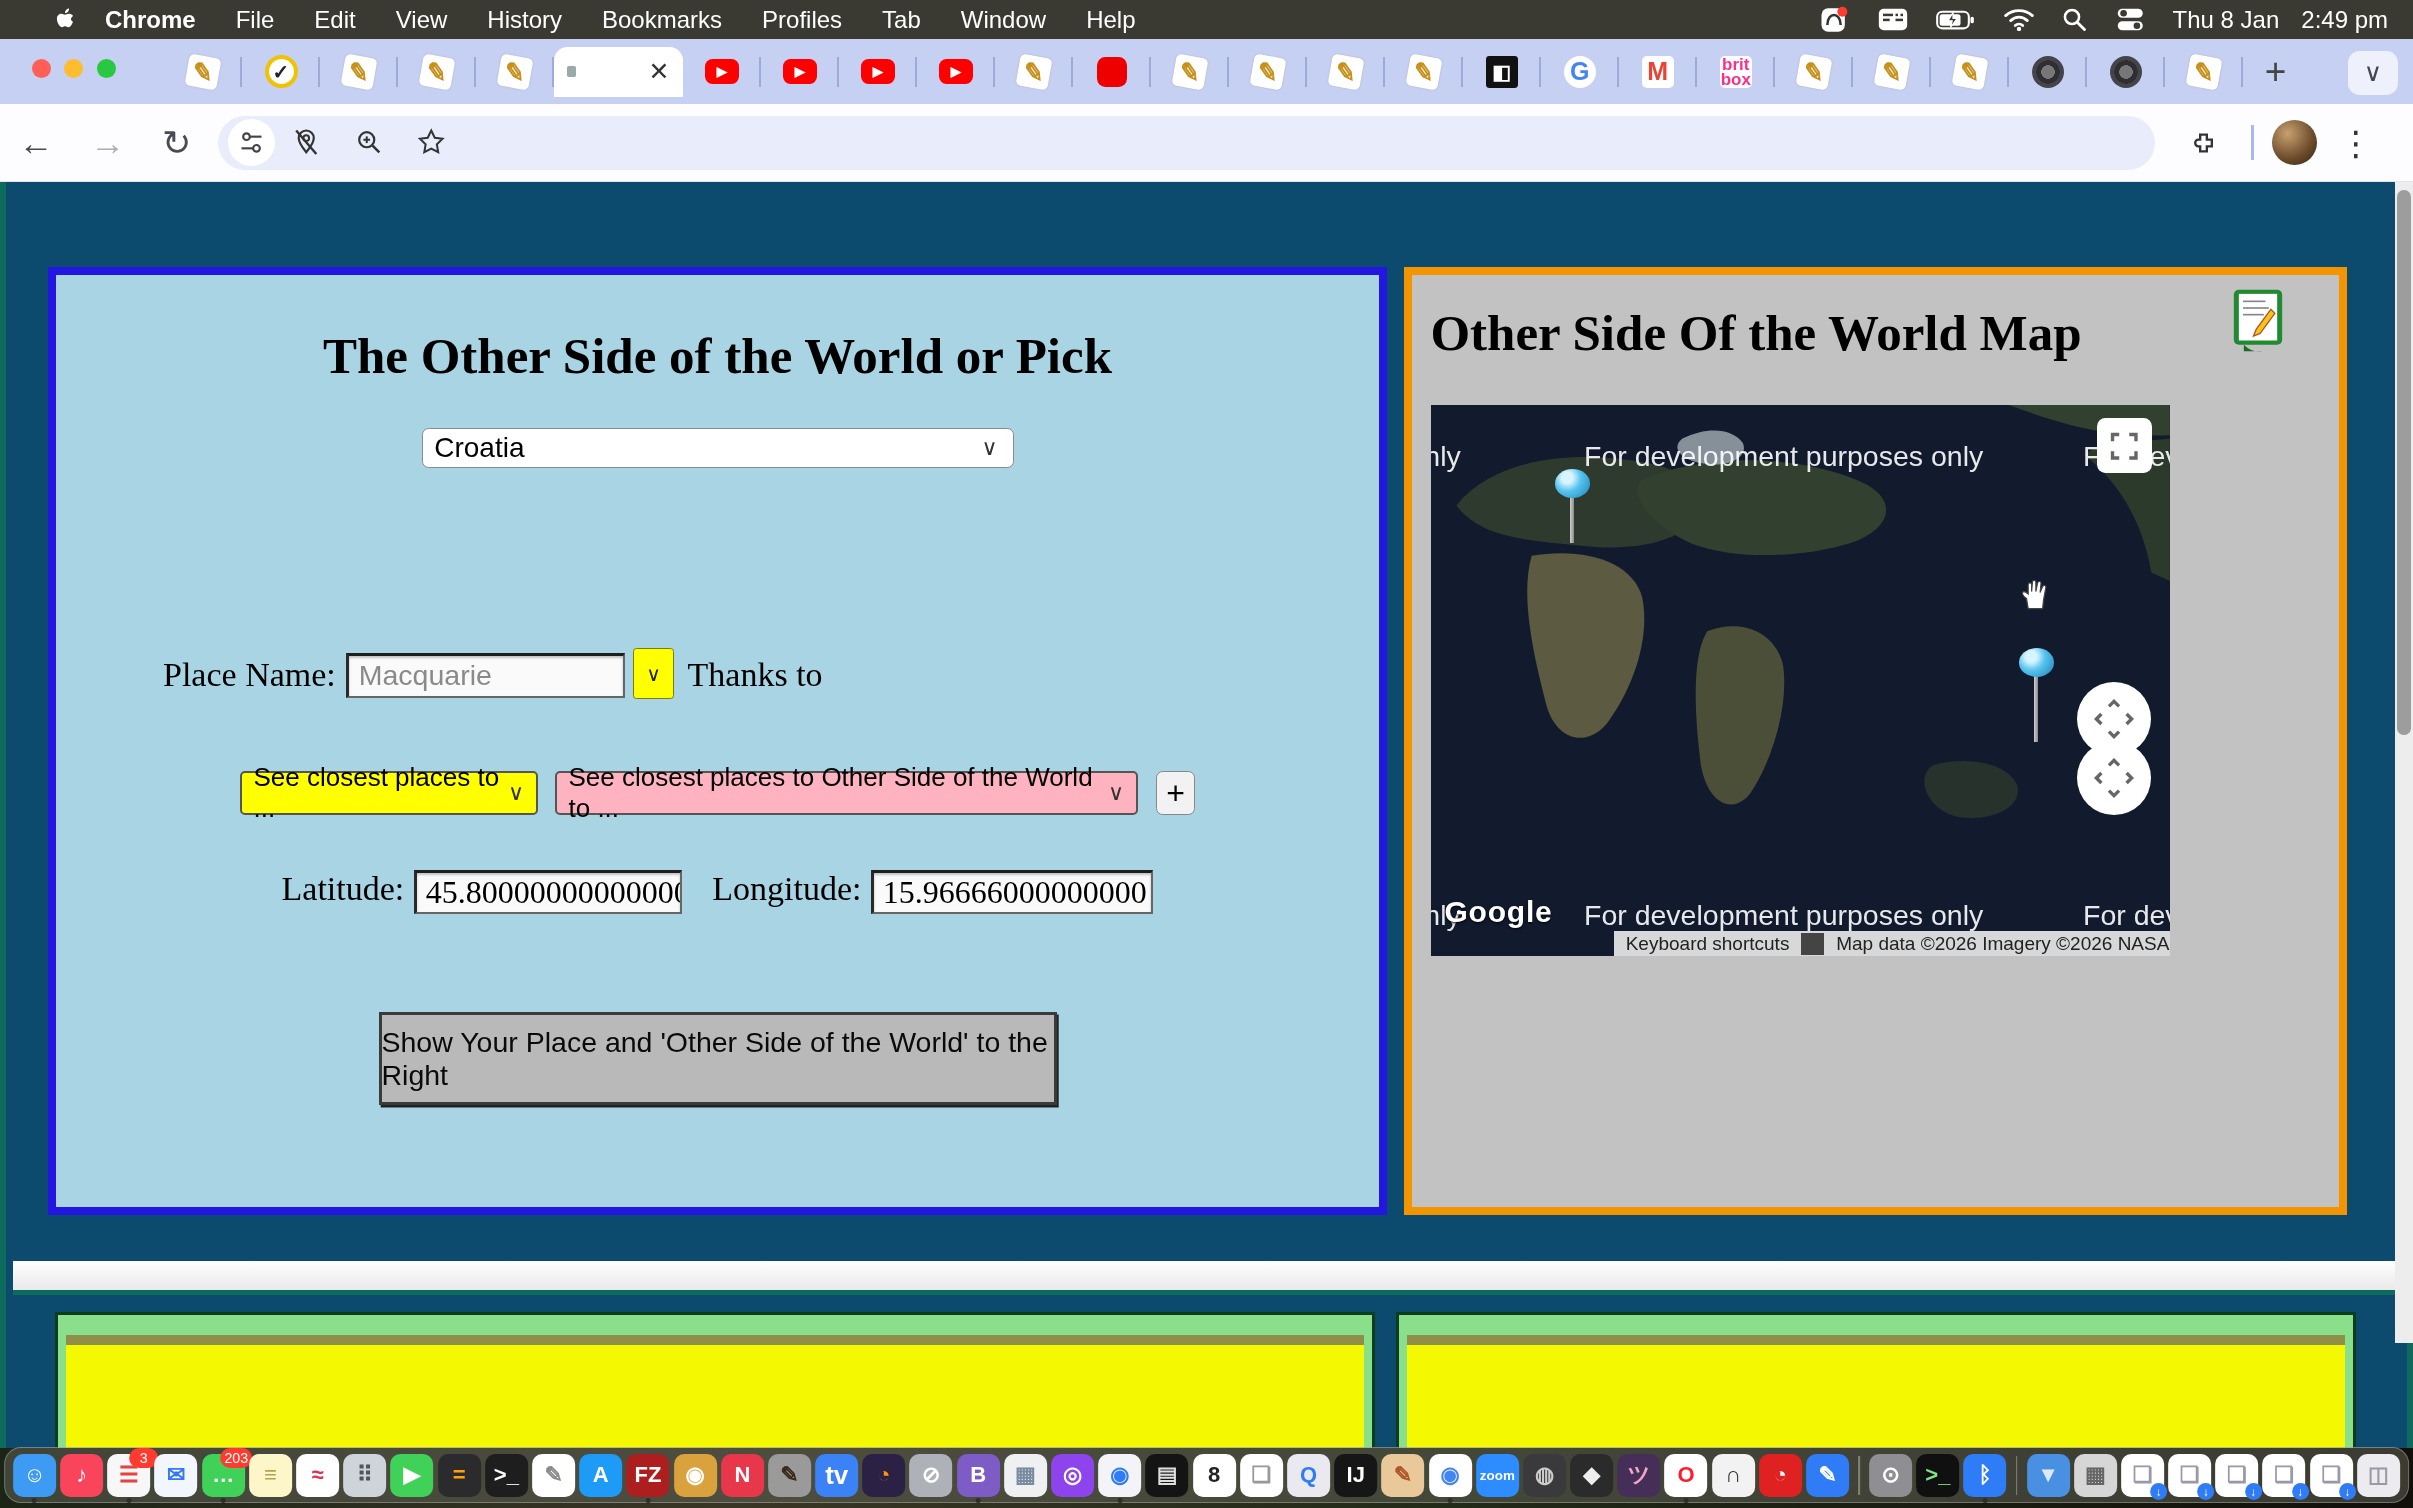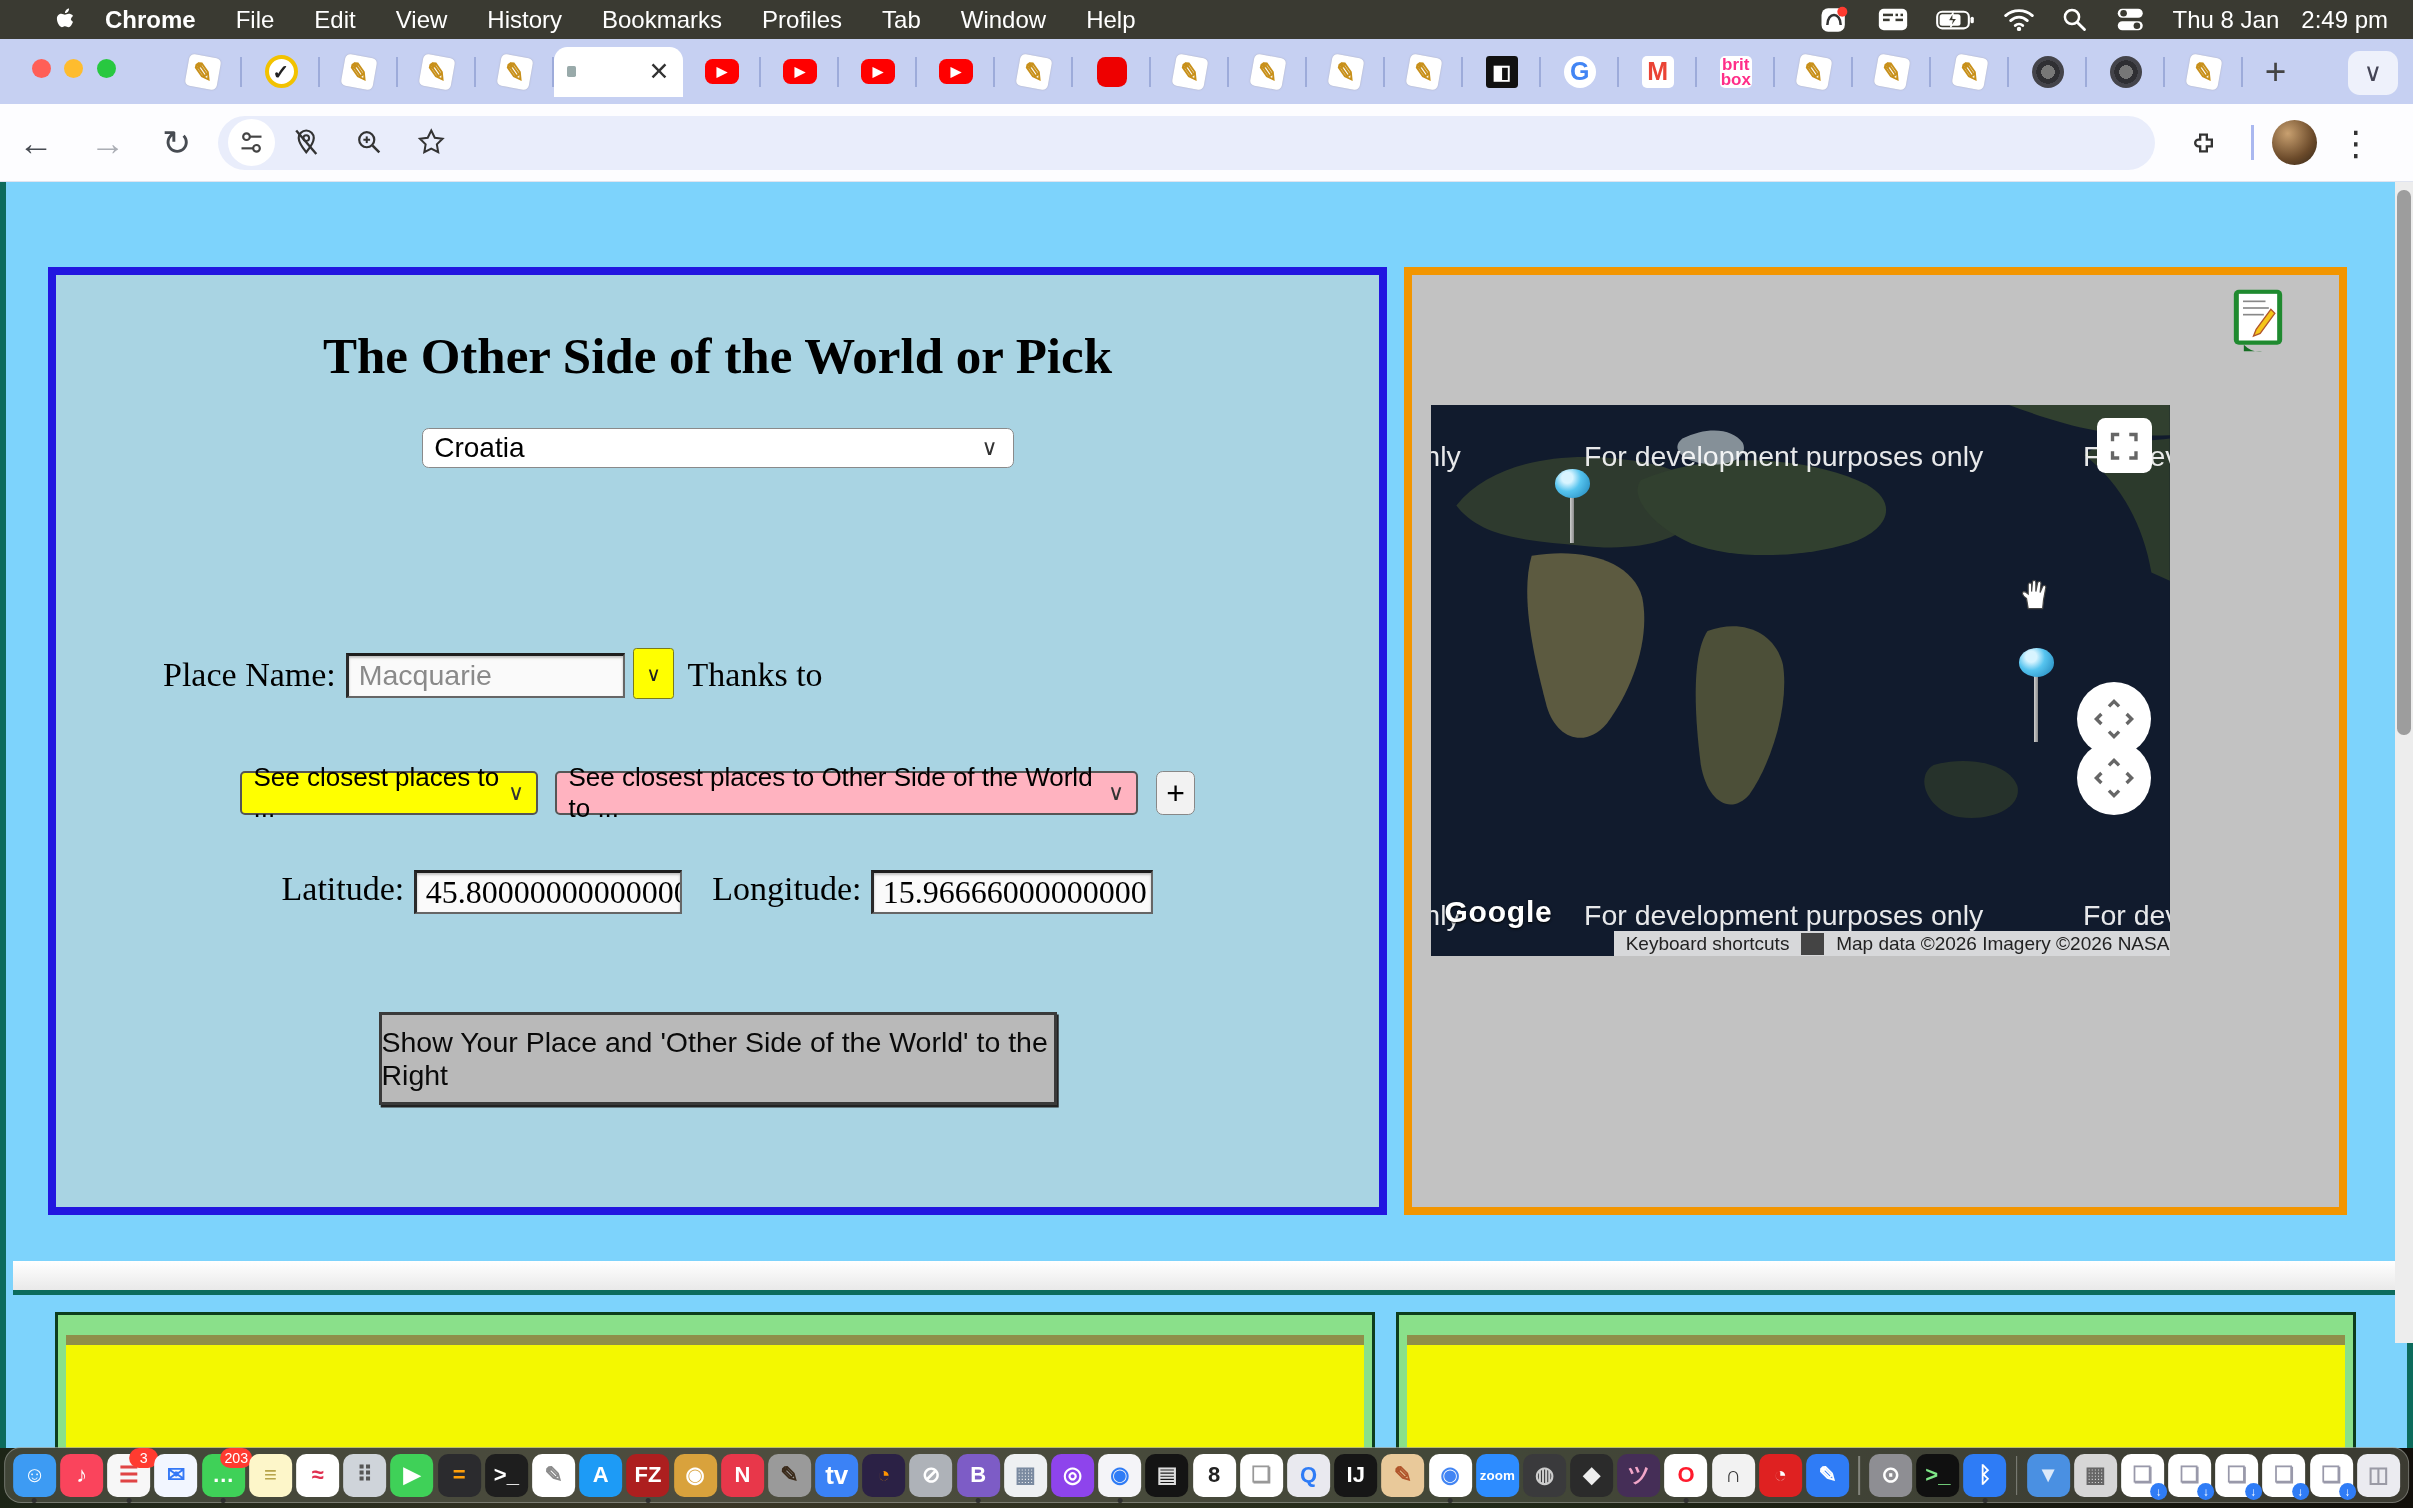--- a/index.html
+++ b/index.html
@@ -53,21 +53,21 @@
     width:1919px;padding:0 8.4px 0 10px;}
   .site-ico{width:47px;height:47px;border-radius:50%;background:#fff;display:flex;align-items:center;justify-content:center;}
   #url-text{font-size:28px;color:#1f2126;margin-left:18.4px;flex:1;white-space:nowrap;overflow:hidden;}
   .pill-ico{padding:0 17px;display:flex;align-items:center;}
   .tb-right{display:flex;align-items:center;margin-left:13.4px;gap:6.7px;}
   .vdiv{width:2.5px;height:35px;background:#aab8f0;margin:0 11.7px;}
   .avatar{width:45px;height:45px;border-radius:50%;background:radial-gradient(circle at 35% 30%,#c8a070,#6b4a2a 60%,#2f2417);}
   .dots{font-size:34px;color:#333;padding:0 15px;letter-spacing:0;}
 
   
-  #page{position:absolute;left:0;top:143px;width:2413px;height:1305px;background:#7dd3fc;
+  #page{position:absolute;left:0;top:143px;width:2413px;height:1305px;background:#0c4a6e;
     border-left:6.7px solid #0c6b5c;border-right:6.7px solid #0c6b5c;box-sizing:border-box;overflow:hidden;}
 
   
   #left-panel{position:absolute;left:42px;top:85px;width:1339px;height:948px;background:#a9d4e3;
     border:8.4px solid #2216e0;box-sizing:border-box;font-family:"Liberation Serif",serif;}
   .lp-title{position:absolute;top:52px;width:100%;text-align:center;font-size:51px;font-weight:bold;color:#000;}
   .country-select{position:absolute;top:153px;left:50%;transform:translateX(-50%);width:592px;height:40px;background:#fff;
     border:1.7px solid #8a8a8a;border-radius:6.7px;display:flex;align-items:center;justify-content:space-between;
     font-family:"Liberation Sans",sans-serif;font-size:28px;padding:0 15px 0 11.7px;box-sizing:border-box;}
   .chev{font-size:22px;color:#333;}
@@ -411,20 +411,21 @@
           <span class="form-label">Latitude:</span>
           <span class="num-input sunken lat-in">45.80000000000000</span>
           <span class="form-label">Longitude:</span>
           <span class="num-input sunken lng-in">15.96666000000000</span>
         </div>
 
         <div class="show-btn">Show Your Place and 'Other Side of the World' to the Right</div>
       </div>
 
       <div id="right-panel">
+        <div class="rp-title">Other Side Of the World Map</div>
         <span class="memo-ico">
           <svg width="52" height="65" viewBox="0 0 62 78">
               <rect x="2" y="2" width="58" height="66" rx="6" fill="#1f8a2f"></rect>
               <rect x="8" y="7" width="46" height="56" fill="#fff"></rect>
               <line x1="13" y1="16" x2="40" y2="16" stroke="#888" stroke-width="2"></line>
               <line x1="13" y1="24" x2="44" y2="24" stroke="#888" stroke-width="2"></line>
               <line x1="13" y1="32" x2="38" y2="32" stroke="#888" stroke-width="2"></line>
               <path d="M50 18 L28 48 l-4 10 10-4 22-30z" fill="#f5c518" stroke="#b0542a" stroke-width="2" transform="scale(0.8) translate(8,14)"></path>
               <path d="M14 68 q10 10 22 8 l-22 0z" fill="#146e22"></path>
             </svg>

